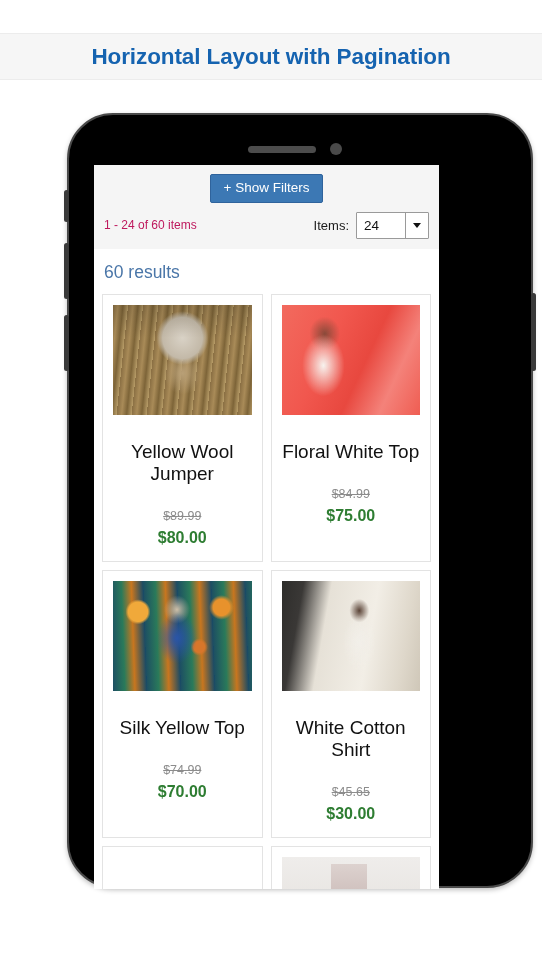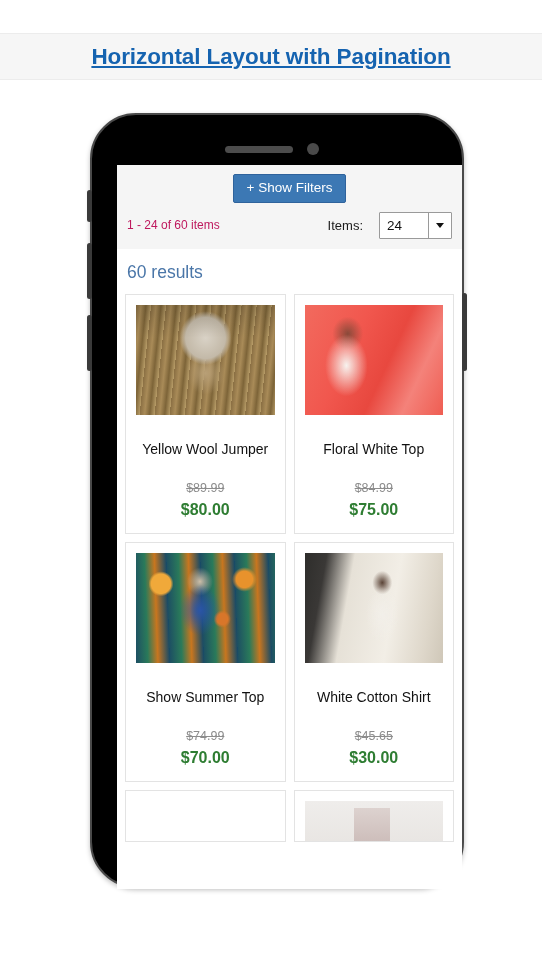--- a/index.html
+++ b/index.html
@@ -16,27 +16,26 @@
     position:absolute;left:0;top:33px;width:542px;height:47px;
     background:#f6f6f6;
     border-top:1px solid #ececec;
     border-bottom:1px solid #ececec;
     display:flex;align-items:center;justify-content:center;
     box-sizing:border-box;
   }
   .header-title{
     font-size:22.5px;font-weight:bold;color:#1563b0;
     letter-spacing:-0.1px;
-    text-decoration:underline;
   }
 
   
   .phone{
-    position:absolute;left:90px;top:113px;
-    width:374px;height:775px;
+    position:absolute;left:67px;top:113px;
+    width:466px;height:775px;
     background:#000000;
     border-radius:46px;
     border:2px solid #4a4a4a;
     box-sizing:border-box;
     box-shadow:0 2px 5px rgba(0,0,0,0.25);
   }
   .speaker{
     position:absolute;left:50%;margin-left:-52px;top:31px;
     width:68px;height:7px;border-radius:4px;background:#4c4c4c;
   }
@@ -76,21 +75,21 @@
     border-radius:2px;
     cursor:pointer;
     font-family:"Liberation Sans", sans-serif;
     line-height:1.15;
   }
   .ctrl-row{
     display:flex;align-items:center;justify-content:space-between;
     margin-top:9px;
   }
   .count-text{font-size:12px;color:#be185d;}
-  .right-ctrl{display:flex;align-items:center;gap:16px;}
+  .right-ctrl{display:flex;align-items:center;gap:7px;}
   .ctrl-label{font-size:13px;color:#1b1b1b;}
   .select{
     display:flex;align-items:stretch;
     border:1px solid #9a9a9a;
     background:#ffffff;
     height:25px;
     border-radius:1px;
     cursor:pointer;
   }
   .select .val{
@@ -137,21 +136,21 @@
     padding:10px 10px 14px 10px;
     box-sizing:border-box;
     display:flex;flex-direction:column;align-items:center;
     cursor:pointer;
   }
   .card-img{
     width:100%;height:110px;
     background:#ddd;
   }
   .card-title{
-    font-size:14px;color:#111;
+    font-size:19px;color:#111;
     margin-top:26px;text-align:center;
   }
   .price-old{
     font-size:12.5px;color:#8c8c8c;
     text-decoration:line-through;
     margin-top:24px;
   }
   .price-new{
     font-size:16px;color:#2e7d32;
     margin-top:6px;
@@ -255,21 +254,21 @@
 
       <div class="card">
         <div class="card-img img-floral"></div>
         <div class="card-title">Floral White Top</div>
         <div class="price-old">$84.99</div>
         <div class="price-new">$75.00</div>
       </div>
 
       <div class="card">
         <div class="card-img img-silk"></div>
-        <div class="card-title">Show Summer Top</div>
+        <div class="card-title">Silk Yellow Top</div>
         <div class="price-old">$74.99</div>
         <div class="price-new">$70.00</div>
       </div>
 
       <div class="card">
         <div class="card-img img-shirt"></div>
         <div class="card-title">White Cotton Shirt</div>
         <div class="price-old">$45.65</div>
         <div class="price-new">$30.00</div>
       </div>

